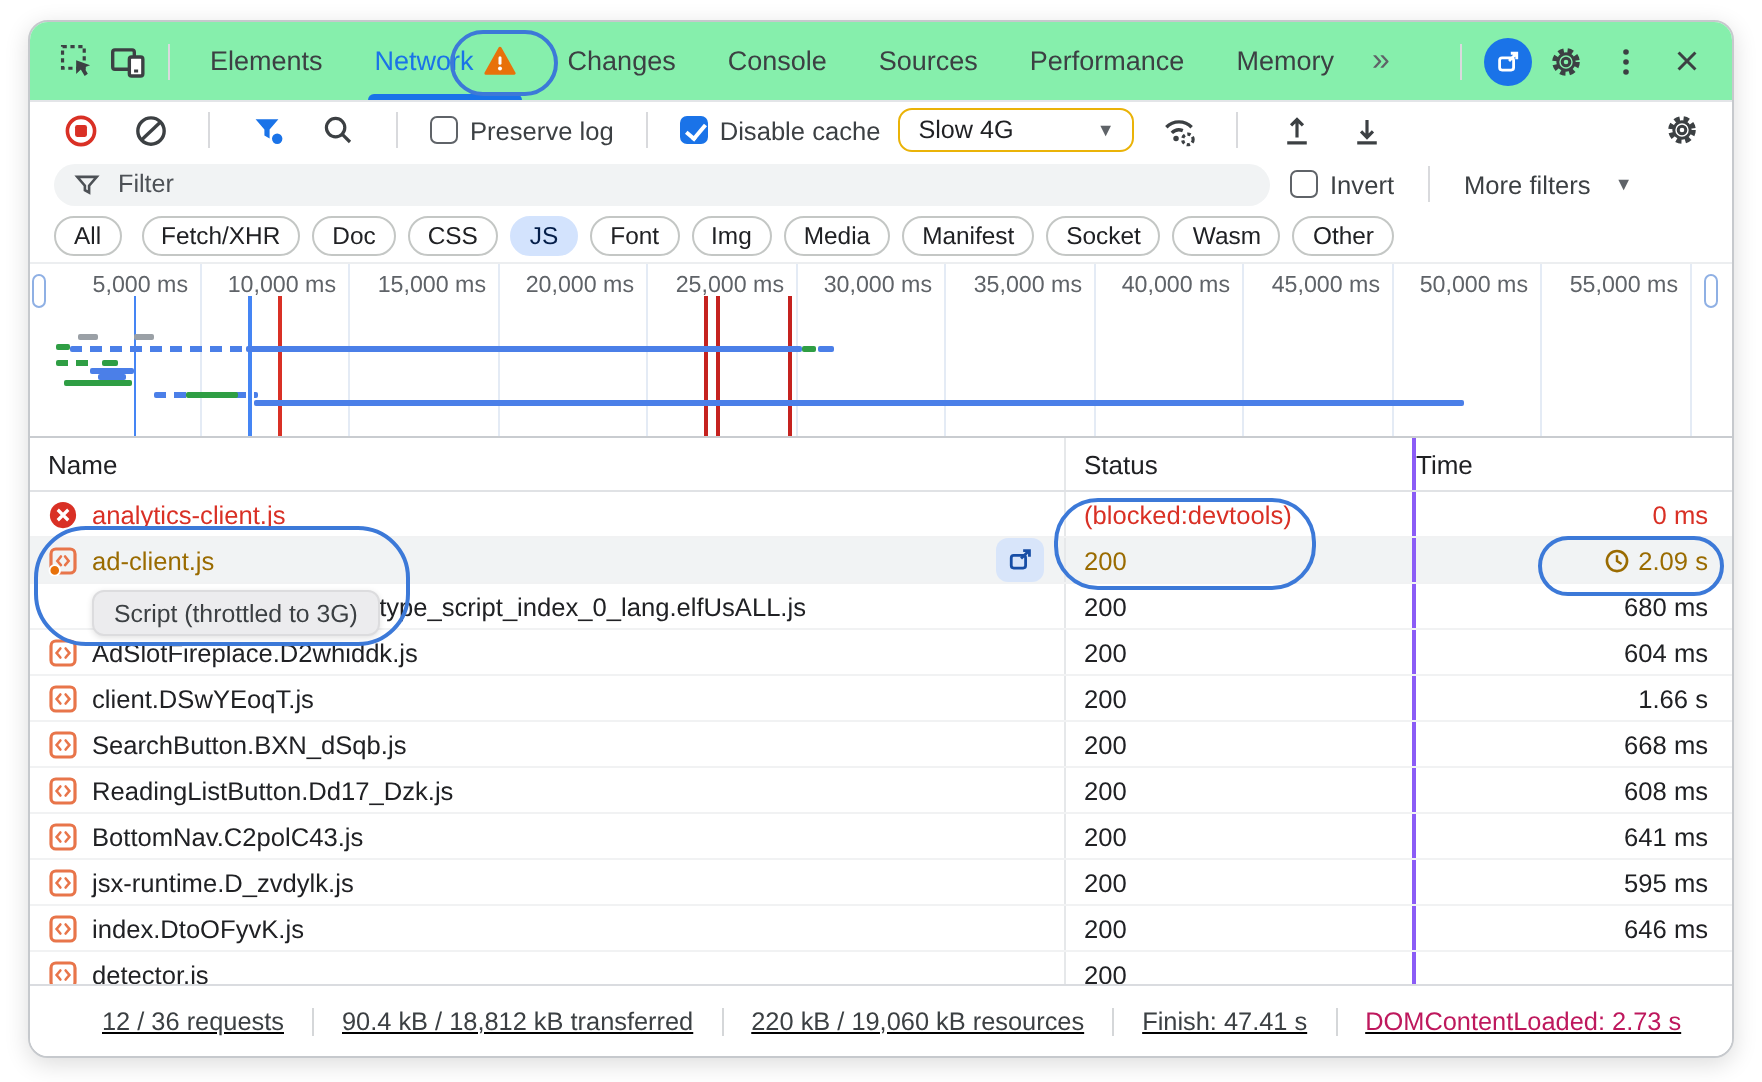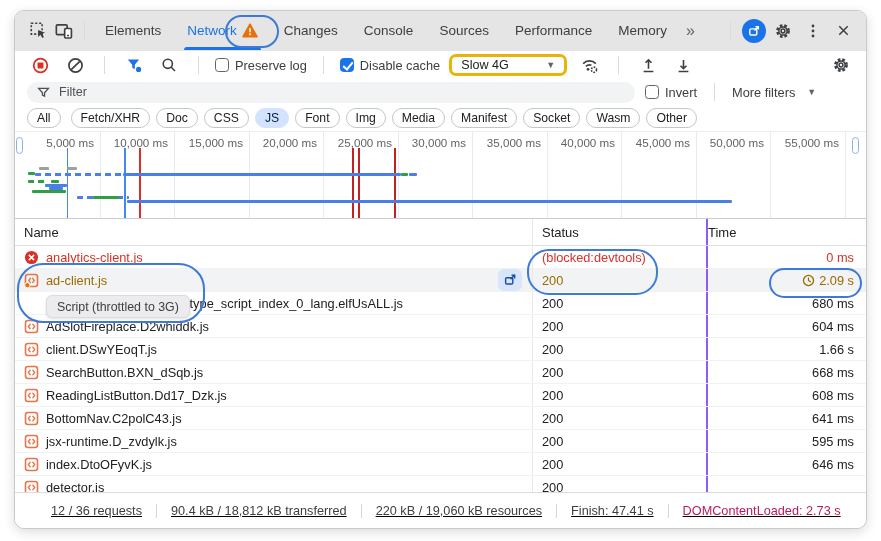--- a/index.html
+++ b/index.html
@@ -3,21 +3,21 @@
 <meta charset="utf-8">
 <style>
   html,body{margin:0;padding:0;width:881px;height:541px;background:#fff;
     font-family:"Liberation Sans","DejaVu Sans",sans-serif;-webkit-font-smoothing:antialiased;}
   *{box-sizing:border-box;}
   .window{position:absolute;left:14px;top:10px;width:853px;height:519px;background:#fff;
     border:1px solid #c6c9cd;border-radius:10px;box-shadow:0 3px 12px rgba(0,0,0,.14);overflow:hidden;}
 
   
   .tabbar{position:absolute;left:0;top:0;width:100%;height:40px;display:flex;align-items:center;
-    padding:0 10px;border-bottom:1px solid #e3e5e8;background:#e5e5e5;}
+    padding:0 10px;border-bottom:1px solid #e3e5e8;background:#86efac;}
   .tb-icon{width:26px;height:26px;display:flex;align-items:center;justify-content:center;border-radius:5px;cursor:pointer;}
   .vdiv{width:1px;height:18px;background:#d9dadd;margin:0 7px;}
   .tabs{display:flex;align-items:center;height:100%;}
   .tab{position:relative;display:flex;align-items:center;gap:5px;height:100%;padding:0 13px;
     font-size:13.5px;color:#3c4043;cursor:pointer;white-space:nowrap;}
   .tab.active{color:#1a73e8;}
   .tab.active::after{content:"";position:absolute;left:10px;right:10px;bottom:0;height:3px;
     background:#1a73e8;border-radius:3px 3px 0 0;}
   .tab-overflow{font-size:16px;color:#5f6368;padding:0 6px;cursor:pointer;letter-spacing:-2px;}
   .tabbar-right{margin-left:auto;display:flex;align-items:center;gap:4px;}
@@ -27,21 +27,21 @@
     color:#3c4043;cursor:pointer;border-radius:5px;}
 
   
   .toolbar{position:absolute;left:0;top:40px;width:100%;height:28px;display:flex;align-items:center;
     padding:0 12px;gap:9px;background:#fff;}
   .check{display:flex;align-items:center;gap:6px;font-size:12.8px;color:#3c4043;cursor:pointer;white-space:nowrap;}
   .box{width:14px;height:14px;border:1.6px solid #5f6368;border-radius:3.5px;background:#fff;position:relative;}
   .box.on{background:#1a73e8;border-color:#1a73e8;}
   .box.on::after{content:"";position:absolute;left:4px;top:1px;width:4px;height:8px;
     border:solid #fff;border-width:0 2px 2px 0;transform:rotate(40deg);}
-  .throttle{width:118px;height:22px;border:3px solid #eab308;border-radius:7px;display:flex;
+  .throttle{width:118px;height:22px;border:1px solid #eab308;border-radius:7px;display:flex;
     align-items:center;justify-content:space-between;padding:0 9px;font-size:12.6px;color:#202124;cursor:pointer;}
   .chev{font-size:9px;color:#5f6368;}
   .spacer{flex:1;}
 
   
   .filterrow{position:absolute;left:0;top:68px;width:100%;height:26px;display:flex;align-items:center;padding:0 12px;gap:10px;}
   .filter-input{width:608px;height:21px;background:#f1f3f4;border-radius:11px;display:flex;
     align-items:center;gap:7px;padding:0 10px;}
   .filter-input input{border:0;background:transparent;outline:none;font-size:12.6px;flex:1;
     font-family:inherit;color:#202124;}

